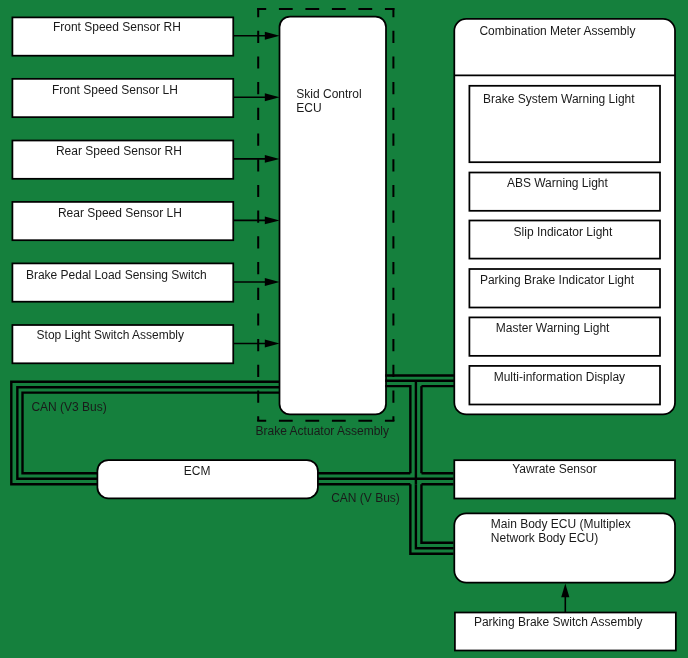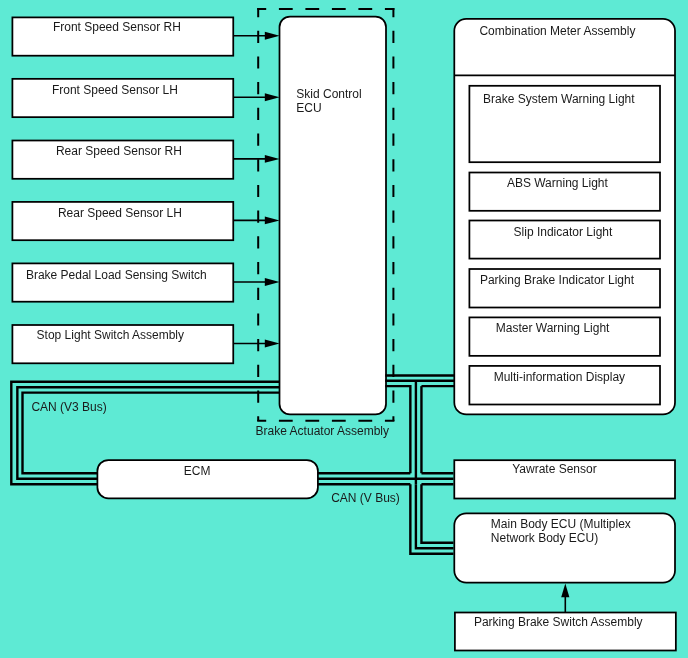--- a/index.html
+++ b/index.html
@@ -1,18 +1,18 @@
 <!DOCTYPE html>
 <html><head>
 <meta charset="utf-8">
 <style>
   html,body{margin:0;padding:0;background:#ffffff;}
   body{width:688px;height:658px;overflow:hidden;
        font-family:"Liberation Sans",sans-serif;}
-  #stage{position:relative;width:688px;height:658px;background:#5eead4;}
+  #stage{position:relative;width:688px;height:658px;background:#15803d;}
   svg{display:block;position:absolute;left:0;top:0;}
   text{font-family:"Liberation Sans",sans-serif;font-size:12px;fill:#1a1a1a;
        dominant-baseline:alphabetic;}
   #stage{transform:translateZ(0);}
   .ln{fill:none;stroke:#000;stroke-width:1.6;}
   .box{fill:#fff;stroke:#000;stroke-width:1.75;}
   .rbox{fill:#fff;stroke:#000;stroke-width:1.75;}
   .dash{fill:none;stroke:#000;stroke-width:2;stroke-dasharray:13.8 12.7;stroke-dashoffset:4.8;}
   .dashv{fill:none;stroke:#000;stroke-width:2;stroke-dasharray:12.2 13.5;stroke-dashoffset:3;}
   .bus{fill:none;stroke:#000;stroke-width:2.4;stroke-linecap:butt;}

